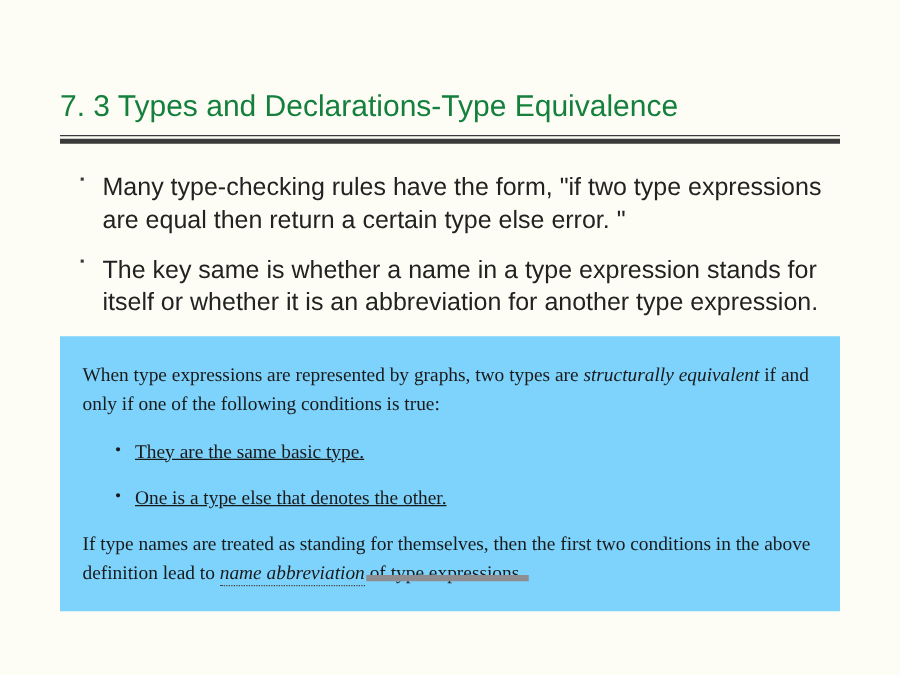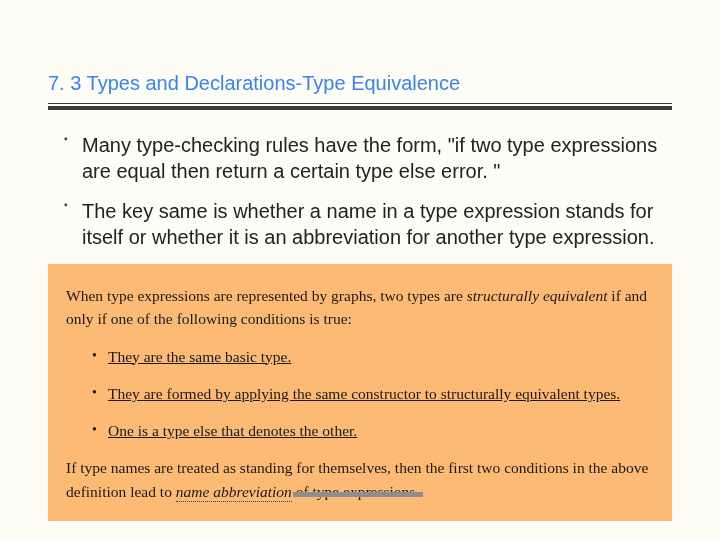--- a/index.html
+++ b/index.html
@@ -6,23 +6,23 @@
   body {
     width: 720px;
     height: 540px;
     background: #fdfdf5;
     font-family: "Segoe UI", Arial, sans-serif;
     color: #222;
     padding: 28px 48px 20px 48px;
     overflow: hidden;
   }
   .title {
-    font-size: 20px;
+    font-size: 24px;
     font-weight: 400;
-    color: #3b82f6;
+    color: #15803d;
     padding-bottom: 8px;
     border-bottom: 1px solid #3a3a3a;
     margin-top: 44px;
     margin-bottom: 0;
   }
   .title-underline {
     height: 4px;
     background: #3a3a3a;
     margin-top: 2px;
     margin-bottom: 22px;
@@ -42,21 +42,21 @@
   }
   .bullets li::before {
     content: "▪";
     position: absolute;
     left: 0;
     top: 0;
     font-size: 10px;
     color: #3a3a3a;
   }
   .textbook {
-    background: #fdba74;
+    background: #7dd3fc;
     padding: 12px 18px 10px 18px;
     font-family: "Times New Roman", Times, serif;
     font-size: 15.5px;
     line-height: 1.5;
     color: #1a1a1a;
   }
   .textbook p { margin: 8px 0; }
   .textbook .intro { margin-bottom: 10px; }
   .tb-list {
     list-style: none;
@@ -102,21 +102,20 @@
   <li>Many type-checking rules have the form, "if two type expressions are equal then return a certain type else error. "</li>
   <li>The key same is whether a name in a type expression stands for itself or whether it is an abbreviation for another type expression.</li>
 </ul>
 
 <div class="textbook">
   <p class="intro">
     <span>When type expressions are represented by graphs, two types are </span><span class="ital">structurally equivalent</span><span> if and only if one of the following conditions is true:</span>
   </p>
   <ul class="tb-list">
     <li>They are the same basic type.</li>
-    <li>They are formed by applying the same constructor to structurally equivalent types.</li>
     <li>One is a type else that denotes the other.</li>
   </ul>
   <div class="closing-wrap">
     <p>
       <span>If type names are treated as standing for themselves, then the first two conditions in the above definition lead to </span><span class="dot-under">name abbreviation</span><span> of type expressions.</span>
     </p>
     <div class="closing-mark"></div>
   </div>
 </div>
 

